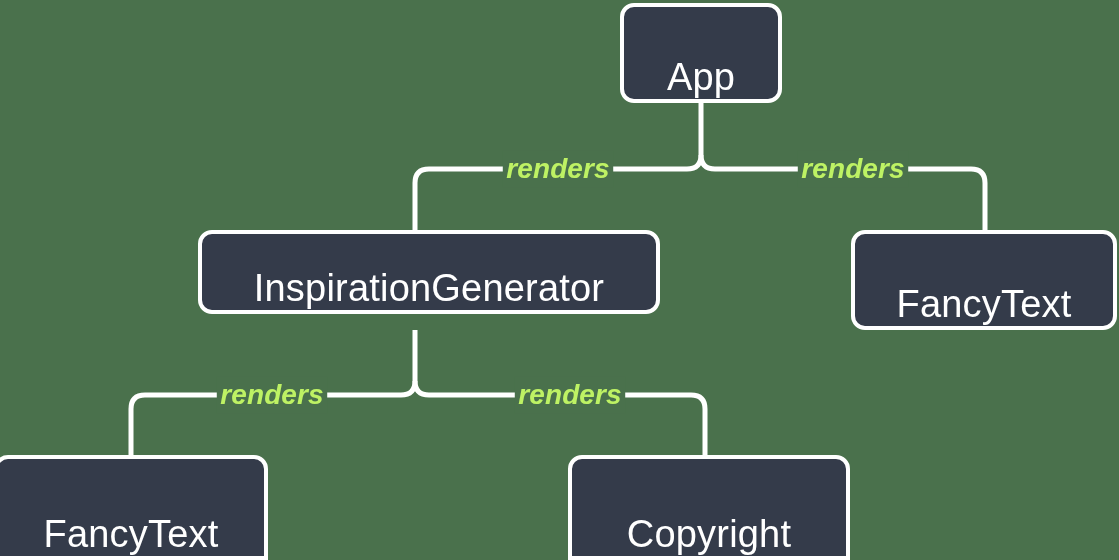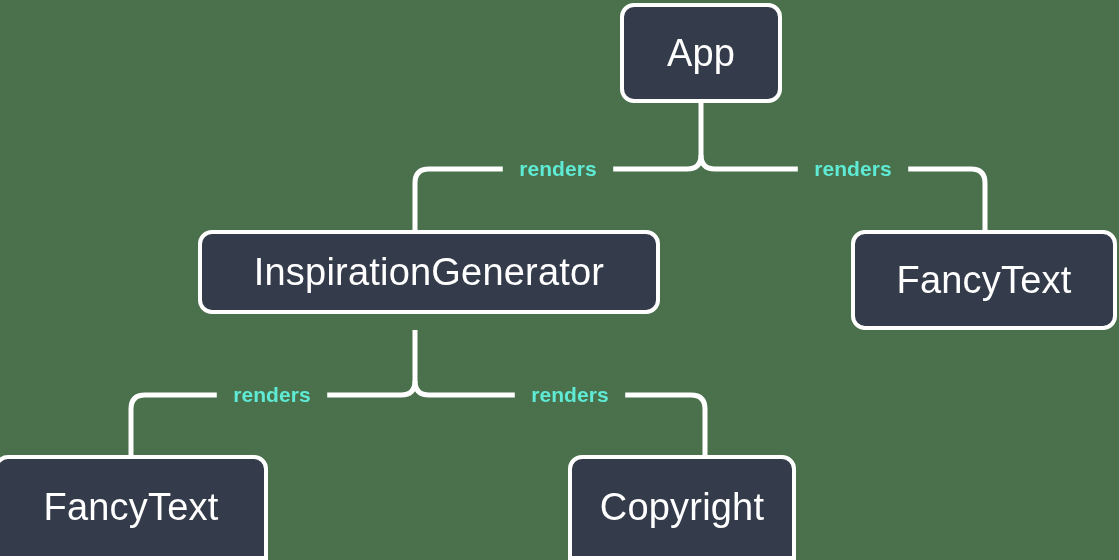--- a/index.html
+++ b/index.html
@@ -25,40 +25,41 @@
     width: 1119px;
     height: 560px;
   }
   .node {
     position: absolute;
     box-sizing: border-box;
     background: #343b4a;
     border: 4px solid #ffffff;
     border-radius: 14px;
     display: flex;
-    align-items: center;
+    align-items: flex-end;
     justify-content: center;
     color: #ffffff;
     font-family: "Liberation Sans", sans-serif;
     font-size: 38px;
     font-weight: 400;
     letter-spacing: 0.2px;
     white-space: nowrap;
     z-index: 2;
   }
   .edge-label {
     position: absolute;
-    color: #5eead4;
+    color: #bef264;
     font-family: "Liberation Sans", sans-serif;
-    font-size: 21px;
+    font-size: 28px;
     font-weight: 700;
     letter-spacing: 0.1px;
     white-space: nowrap;
     transform: translate(-50%, -50%);
     z-index: 3;
+    font-style: italic;
   }
 </style>
 </head>
 <body>
 
 <div id="diagram-root">
 
   <svg id="edge-layer" viewBox="0 0 1119 560">
     <g fill="none" stroke="#ffffff" stroke-width="5" stroke-linecap="butt">
 
@@ -91,21 +92,21 @@
   </div>
 
   <div class="node" style="left:851px; top:230px; width:266px; height:100px;">
     <span>FancyText</span>
   </div>
 
   <div class="node" style="left:-6px; top:455px; width:274px; height:105px; border-bottom-left-radius:0; border-bottom-right-radius:0;">
     <span>FancyText</span>
   </div>
 
-  <div class="node" style="left:568px; top:455px; width:228px; height:105px; border-bottom-left-radius:0; border-bottom-right-radius:0;">
+  <div class="node" style="left:568px; top:455px; width:282px; height:105px; border-bottom-left-radius:0; border-bottom-right-radius:0;">
     <span>Copyright</span>
   </div>
 
   <div class="edge-label" style="left:558px; top:169px;">renders</div>
   <div class="edge-label" style="left:853px; top:169px;">renders</div>
   <div class="edge-label" style="left:272px; top:395px;">renders</div>
   <div class="edge-label" style="left:570px; top:395px;">renders</div>
 
 </div>
 

